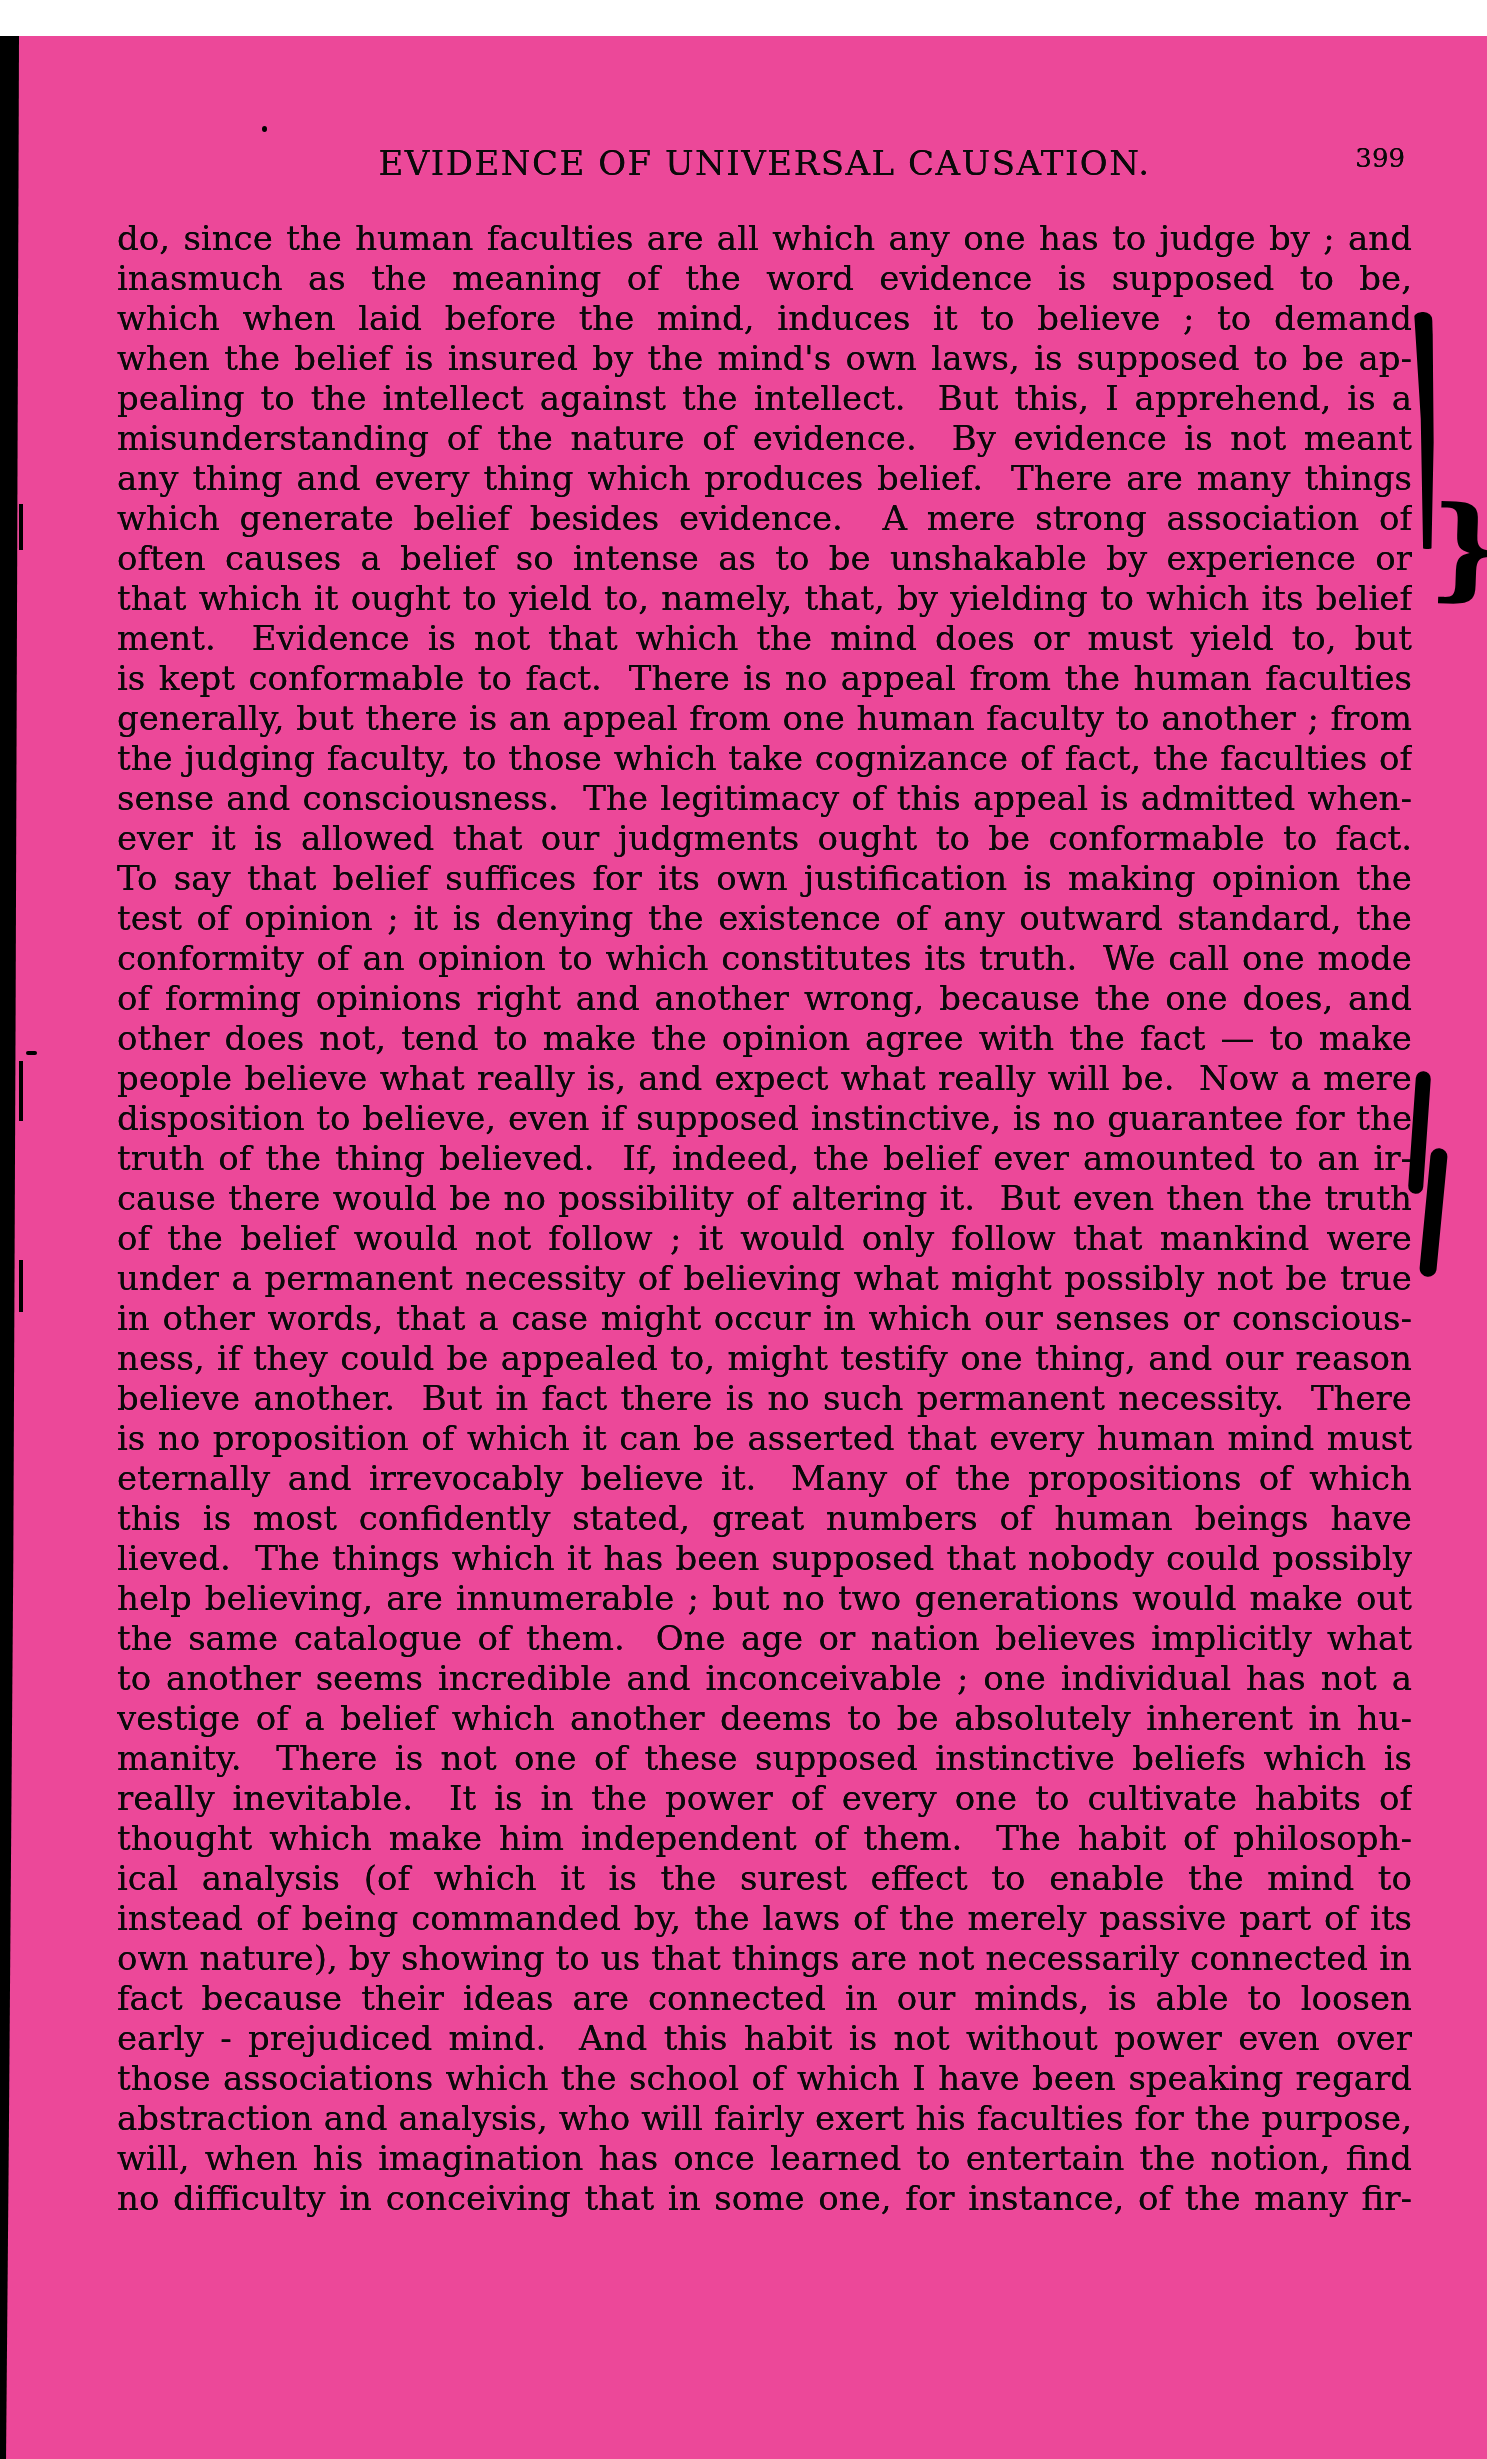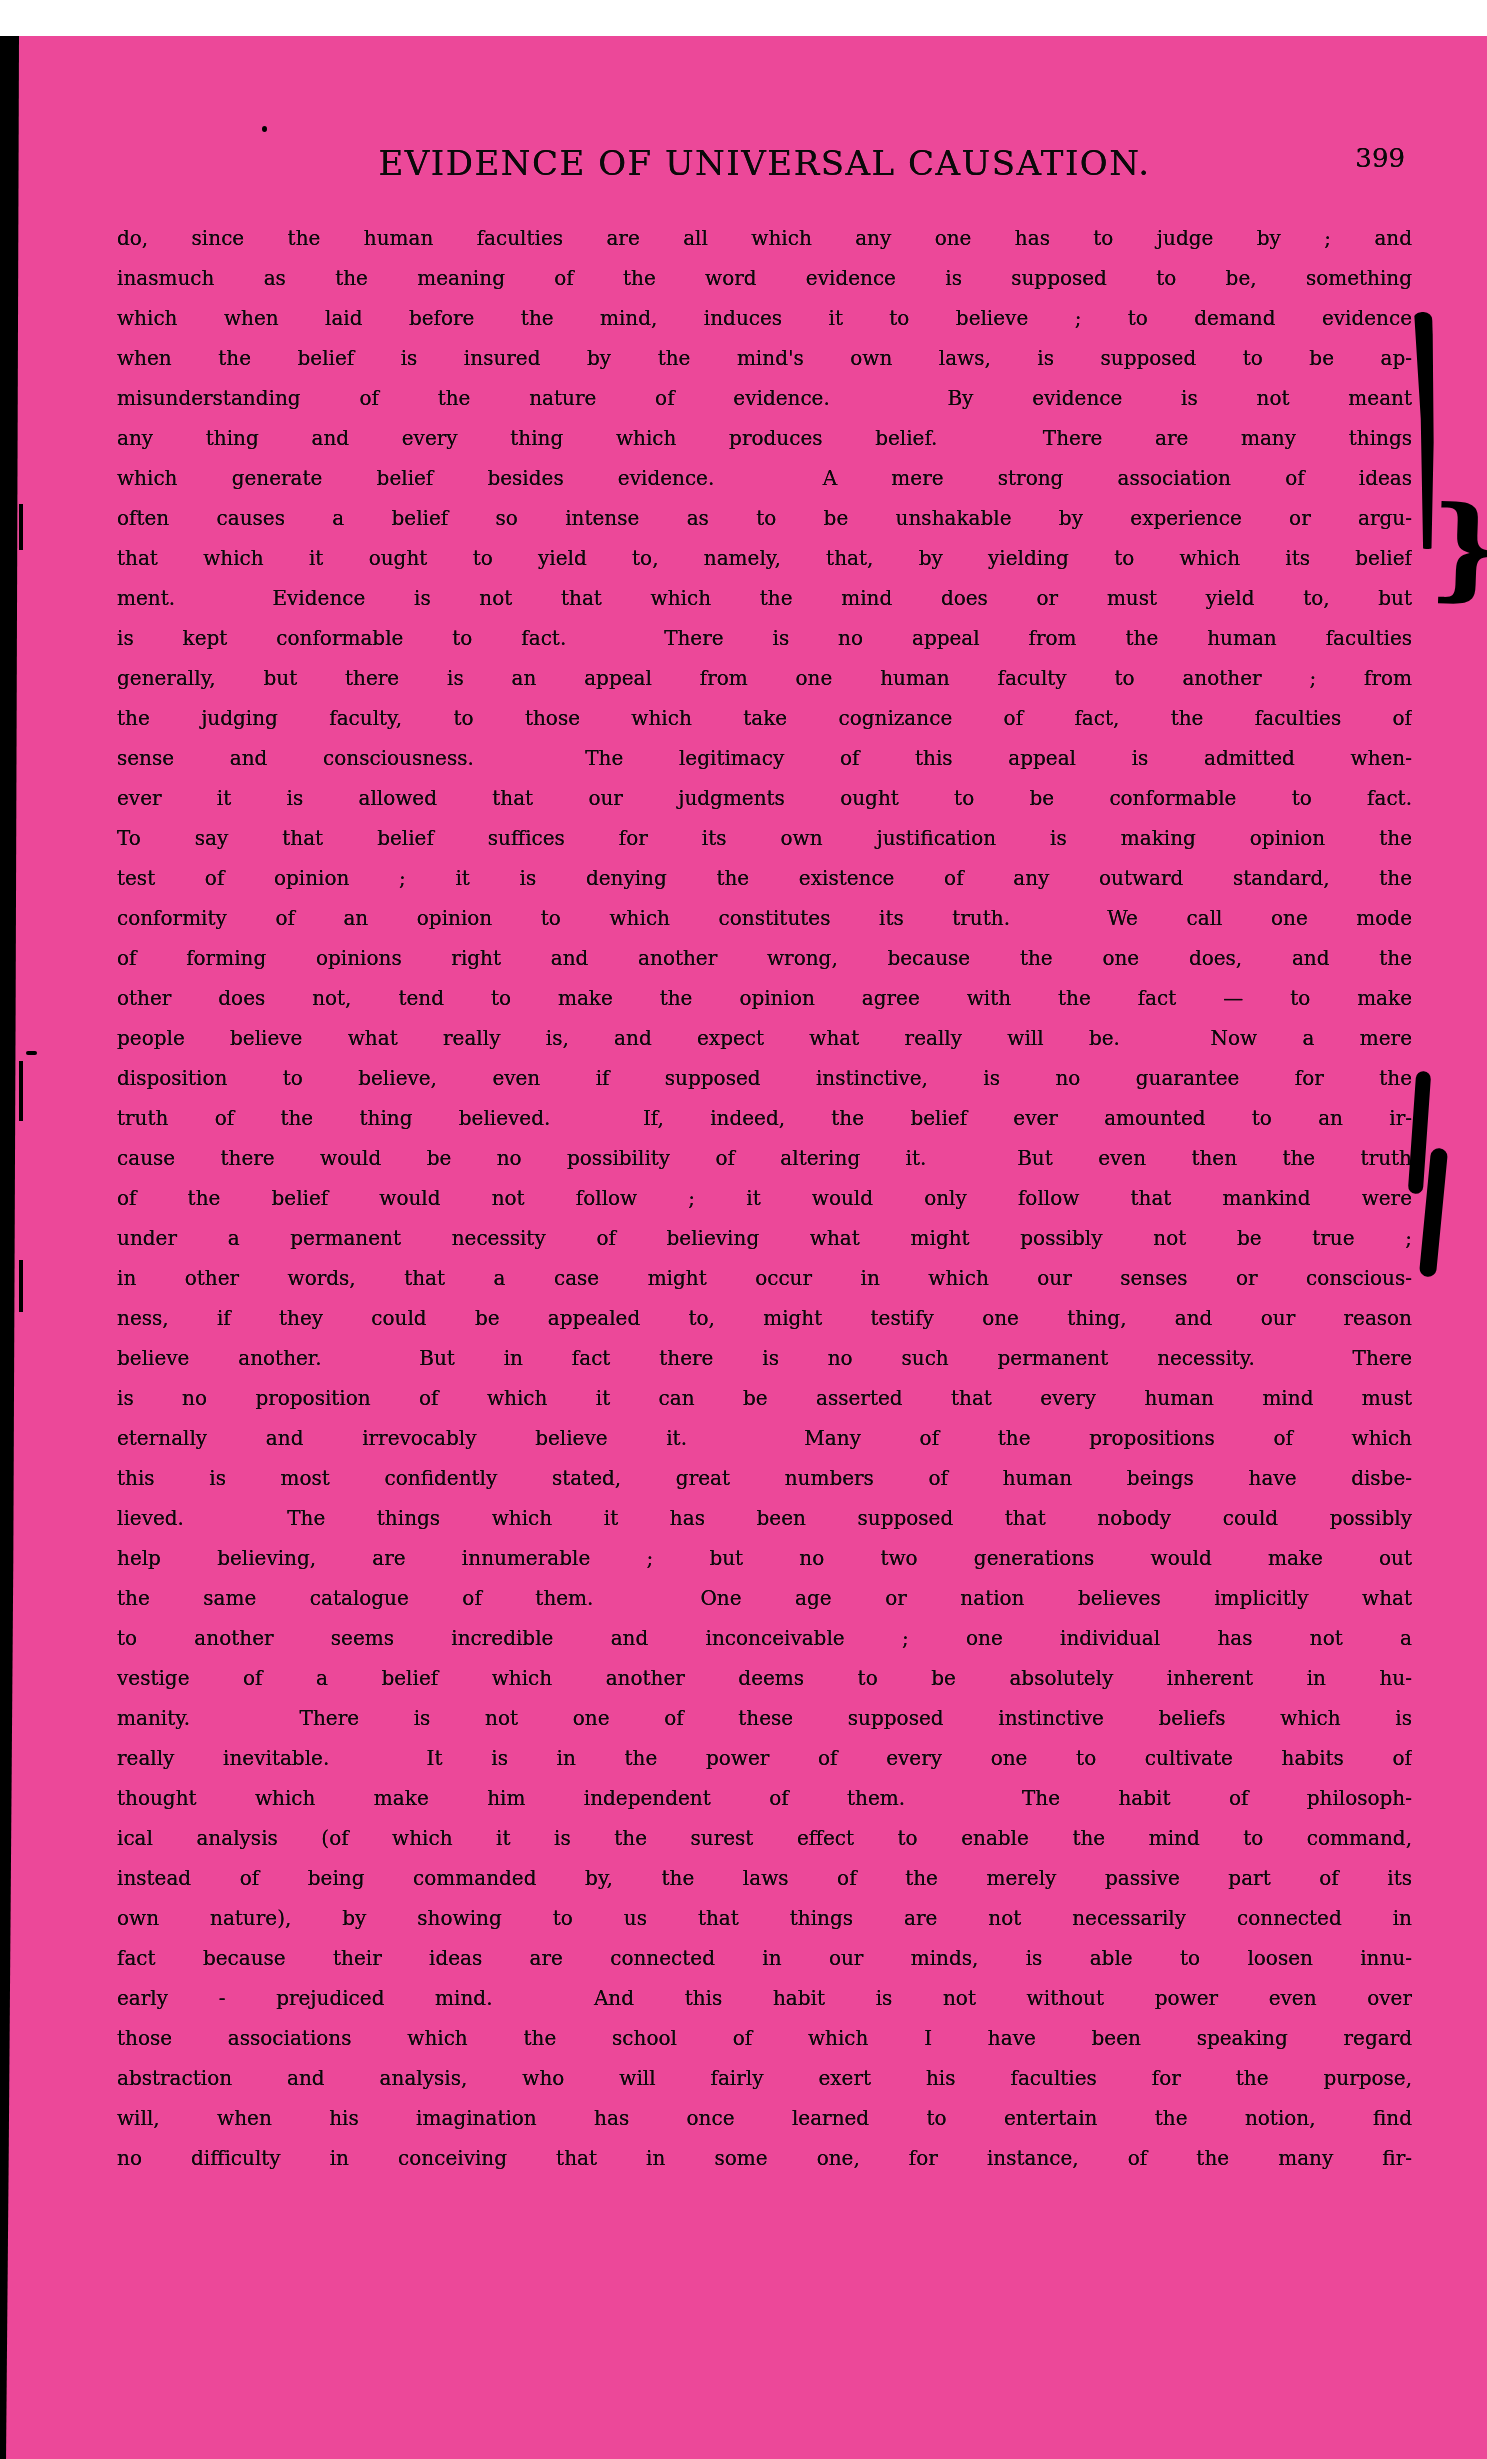--- a/index.html
+++ b/index.html
@@ -27,21 +27,21 @@
     white-space:nowrap;
   }
   .page-number{
     position:absolute;left:1234px;top:107px;width:171px;
     text-align:right;font-size:26px;
     text-shadow:0 0 0.6px rgba(0,0,0,.9);
   }
   
   .text-block{
     position:absolute;left:117px;top:182px;width:1295px;
-    font-size:20px;
+    font-size:34px;
   }
   .line{
     height:40px;line-height:40px;
     text-align:justify;text-align-last:justify;
     overflow:hidden;
     text-shadow:0 0 0.5px rgba(0,0,0,.85);
   }
   
   .pen{position:absolute;background:#000;}
   .pen-stroke-1{
@@ -76,20 +76,21 @@
   <div class="edge-tick" style="left:19px;top:1224px;width:4px;height:52px;"></div>
 
   <div class="running-head">EVIDENCE OF UNIVERSAL CAUSATION.</div>
   <div class="page-number">399</div>
 
   <main class="text-block">
       <div class="line">do, since the human faculties are all which any one has to judge by ; and</div>
       <div class="line">inasmuch as the meaning of the word evidence is supposed to be, something</div>
       <div class="line">which when laid before the mind, induces it to believe ; to demand evidence</div>
       <div class="line">when the belief is insured by the mind's own laws, is supposed to be ap-</div>
+      <div class="line">pealing to the intellect against the intellect.&nbsp; But this, I apprehend, is a</div>
       <div class="line">misunderstanding of the nature of evidence.&nbsp; By evidence is not meant</div>
       <div class="line">any thing and every thing which produces belief.&nbsp; There are many things</div>
       <div class="line">which generate belief besides evidence.&nbsp; A mere strong association of ideas</div>
       <div class="line">often causes a belief so intense as to be unshakable by experience or argu-</div>
       <div class="line">that which it ought to yield to, namely, that, by yielding to which its belief</div>
       <div class="line">ment.&nbsp; Evidence is not that which the mind does or must yield to, but</div>
       <div class="line">is kept conformable to fact.&nbsp; There is no appeal from the human faculties</div>
       <div class="line">generally, but there is an appeal from one human faculty to another ; from</div>
       <div class="line">the judging faculty, to those which take cognizance of fact, the faculties of</div>
       <div class="line">sense and consciousness.&nbsp; The legitimacy of this appeal is admitted when-</div>

